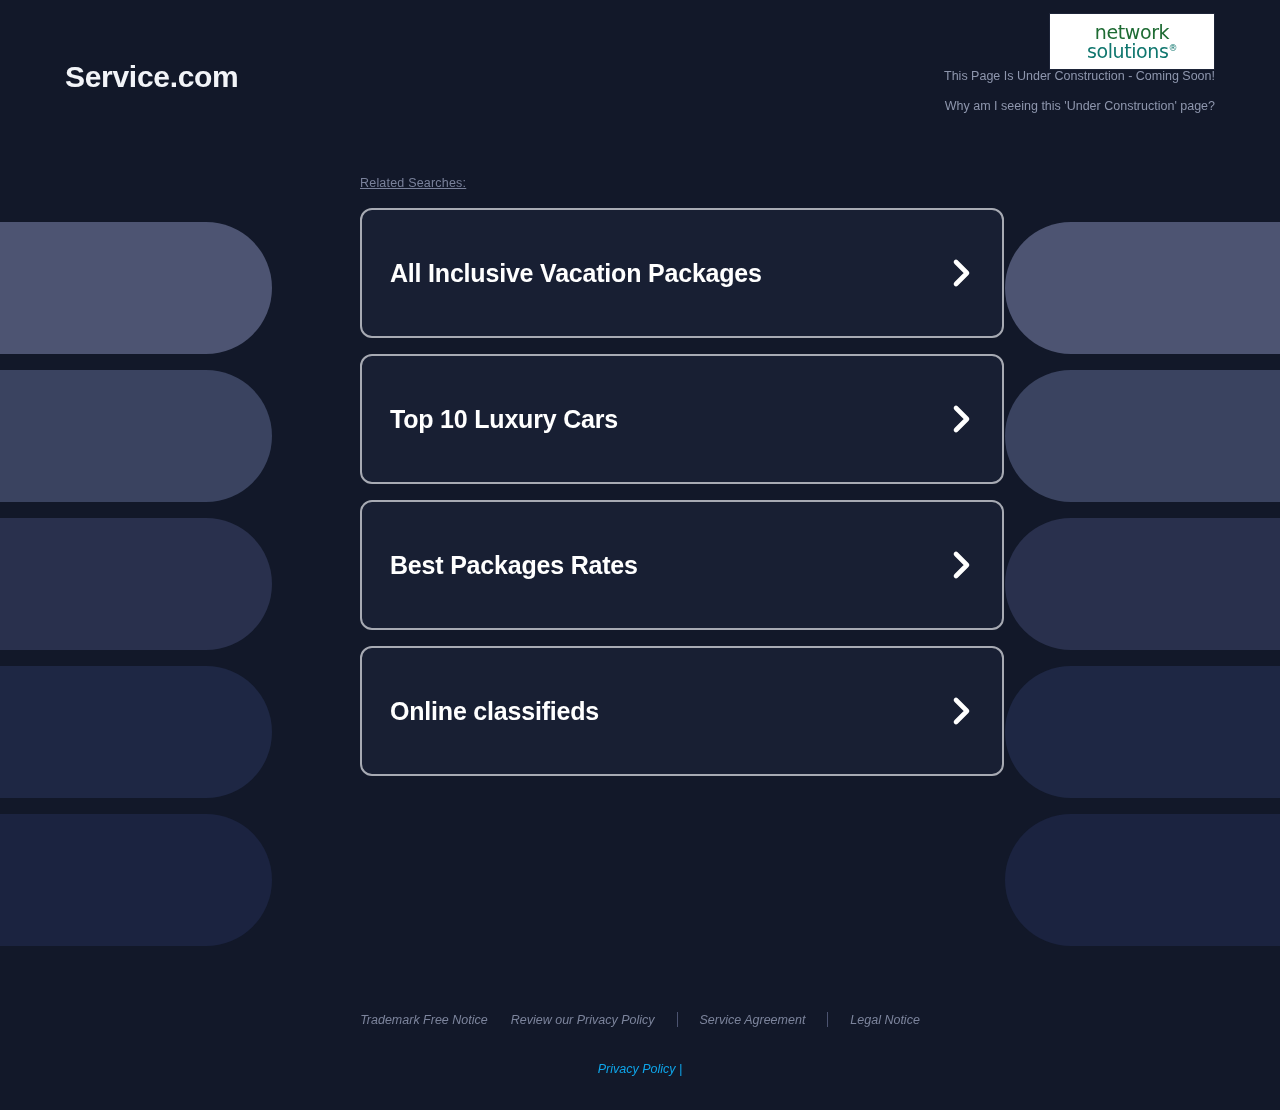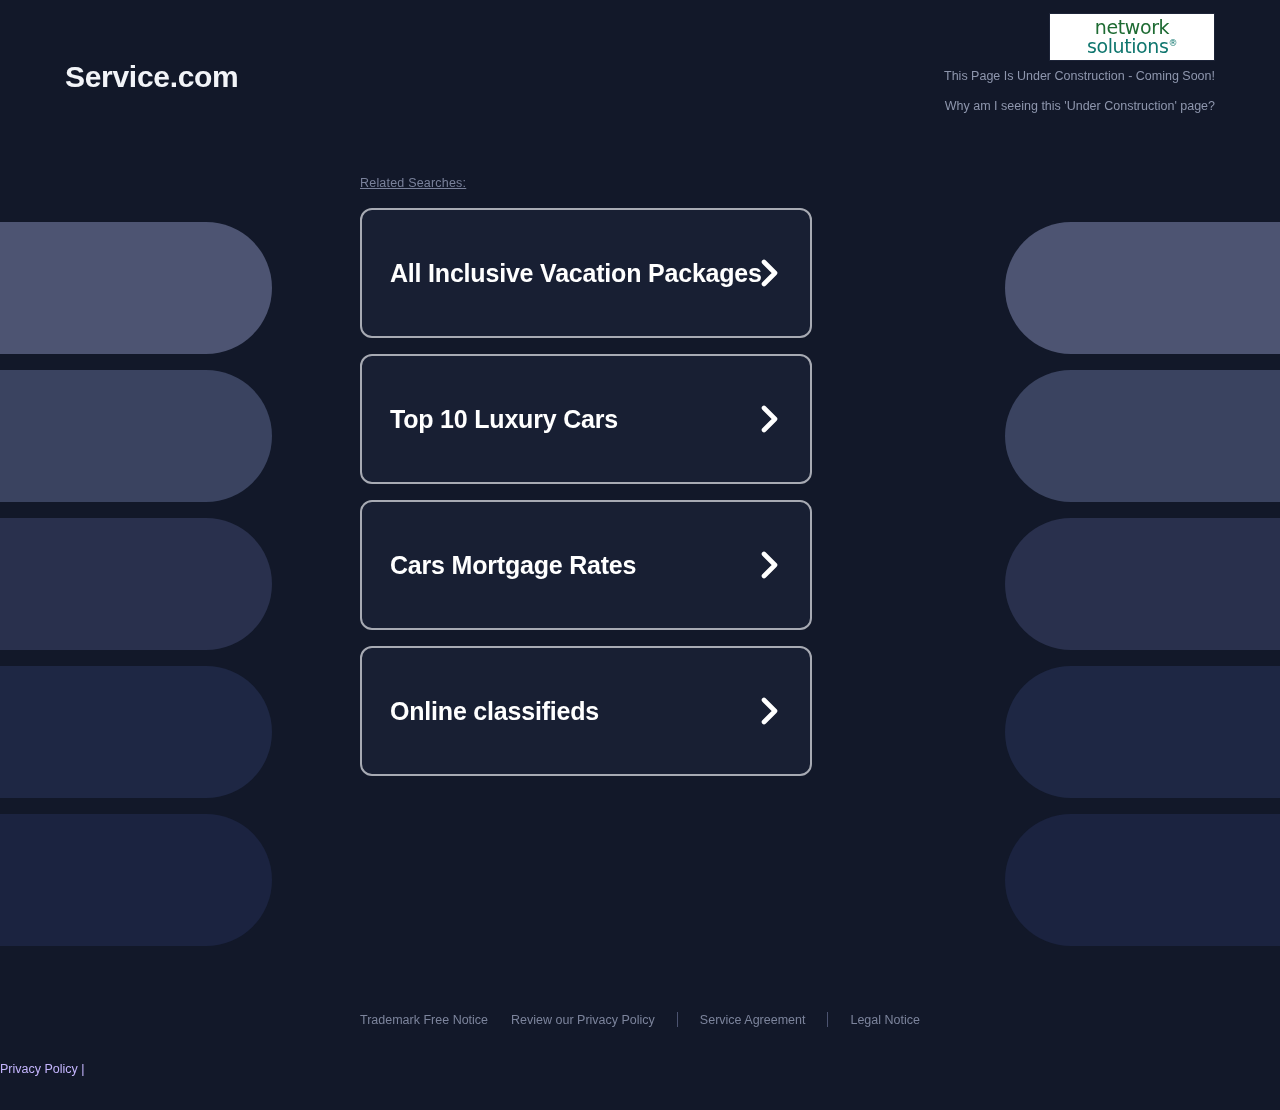--- a/index.html
+++ b/index.html
@@ -45,21 +45,21 @@
     position:absolute;
     left:65px; top:60px;
     font-size:30px;
     font-weight:bold;
     color:#f2f4f8;
     letter-spacing:-0.3px;
   }
   #logo-box {
     position:absolute;
     right:65px; top:13px;
-    width:166px; height:48px;
+    width:166px; height:57px;
     background:#ffffff;
     border:1px solid #1d2438;
     display:flex;
     flex-direction:column;
     align-items:center;
     justify-content:center;
     line-height:1;
   }
   #logo-network {
     font-size:19px;
@@ -111,21 +111,21 @@
     letter-spacing:0.2px;
     text-decoration:underline;
   }
   #cards {
     position:absolute;
     top:208px; left:0;
     width:560px;
   }
   .card {
     position:relative;
-    width:452px; height:130px;
+    width:644px; height:130px;
     margin-bottom:16px;
     background:#181f33;
     border:2px solid #a7aab3;
     border-radius:12px;
     cursor:pointer;
     display:flex;
     align-items:center;
   }
   .card-label {
     font-size:25px;
@@ -141,21 +141,22 @@
     width:24px; height:30px;
     display:flex; align-items:center; justify-content:center;
   }
   .card-chevron svg { display:block; }
 
   
   #footer {
     position:absolute;
     left:0; right:0; top:1012px;
     z-index:2;
-    text-align:left;
+    text-align:center;
+    font-style:italic;
   }
   #footer-links {
     display:flex;
     justify-content:center;
     align-items:center;
     gap:0;
     font-size:12.5px;
     color:#7c849c;
   }
   #footer-links a {
@@ -170,21 +171,21 @@
     width:1px; height:15px;
     background:#4c5370;
     margin:0 22px;
   }
   #footer-bottom {
     margin-top:35px;
     font-size:12.5px;
     color:#6f7793;
   }
   #footer-bottom a {
-    color:#c4b5fd;
+    color:#0ea5e9;
     text-decoration:none;
     cursor:pointer;
   }
 </style>
 </head>
 <body>
 
 <div id="page">
 
   <div id="bg-decor">
@@ -238,21 +239,21 @@
         </div>
         <div class="card">
           <span class="card-label">Top 10 Luxury Cars</span>
           <span class="card-chevron">
             <svg width="22" height="30" viewBox="0 0 22 30" fill="none">
               <path d="M5 4 L16 15 L5 26" stroke="#ffffff" stroke-width="4.6" stroke-linecap="round" stroke-linejoin="round"></path>
             </svg>
           </span>
         </div>
         <div class="card">
-          <span class="card-label">Cars Mortgage Rates</span>
+          <span class="card-label">Best Packages Rates</span>
           <span class="card-chevron">
             <svg width="22" height="30" viewBox="0 0 22 30" fill="none">
               <path d="M5 4 L16 15 L5 26" stroke="#ffffff" stroke-width="4.6" stroke-linecap="round" stroke-linejoin="round"></path>
             </svg>
           </span>
         </div>
         <div class="card">
           <span class="card-label">Online classifieds</span>
           <span class="card-chevron">
             <svg width="22" height="30" viewBox="0 0 22 30" fill="none">

